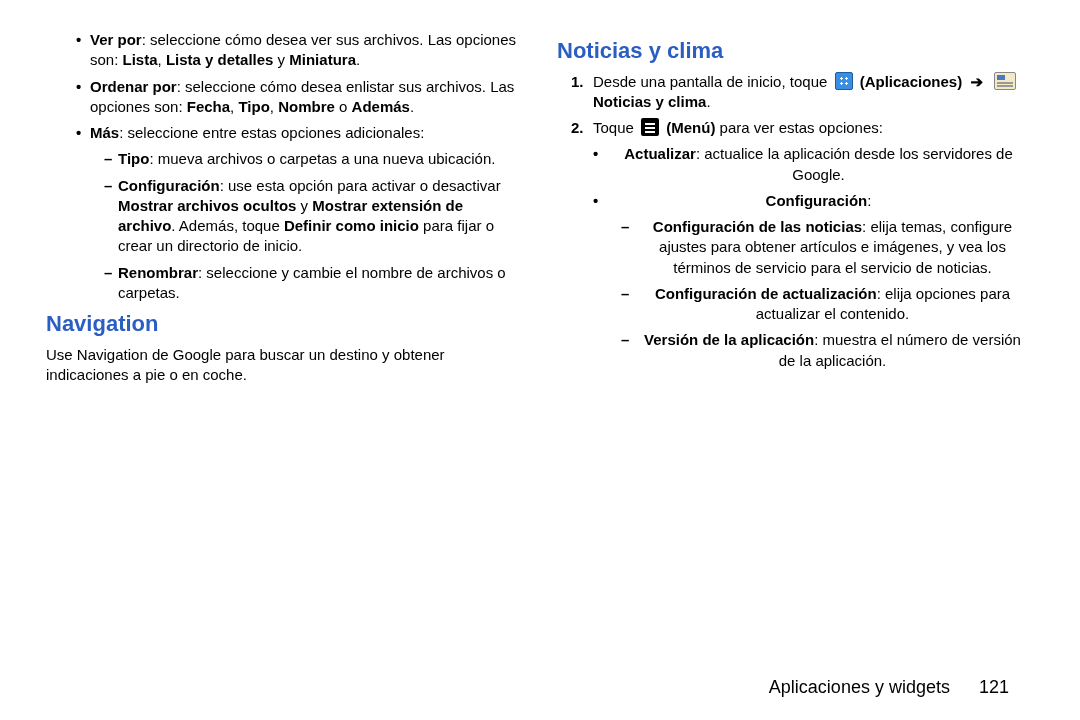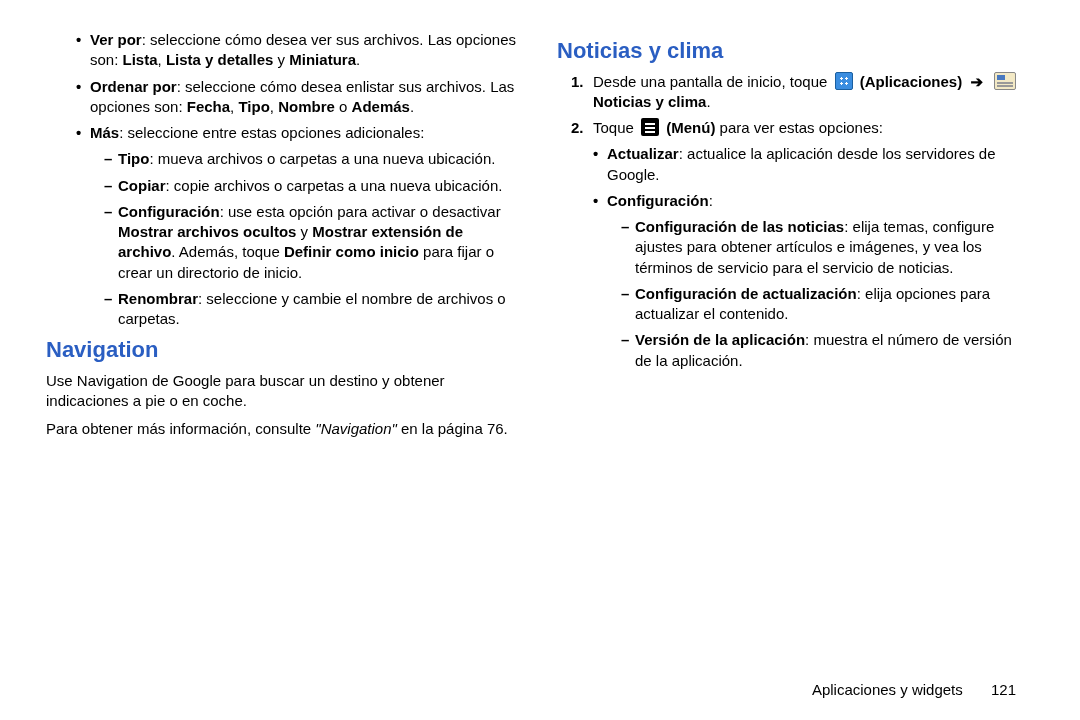--- a/index.html
+++ b/index.html
@@ -37,21 +37,21 @@
     content: "•"; position: absolute; left: 0; top: 0; font-weight: bold;
   }
   .dash-list { list-style: none; margin: 6px 0 0 0; padding: 0 0 0 14px; }
   .dash-list > li { position: relative; padding-left: 14px; margin-bottom: 6px; }
   .dash-list > li::before {
     content: "–"; position: absolute; left: 0; top: 0; font-weight: bold;
   }
   .num-list { list-style: none; margin: 0; padding: 0 0 0 14px; }
   .num-list > li { position: relative; padding-left: 22px; margin-bottom: 6px; }
   .num-list > li .num { position: absolute; left: 0; top: 0; font-weight: bold; }
-  .sub-bullets { list-style: none; margin: 6px 0 9px 0; padding: 0; }
+  .sub-bullets { list-style: none; margin: 6px 0 9px 0; padding: 0; text-align: center; }
   .sub-bullets > li { position: relative; padding-left: 14px; margin-bottom: 6px; }
   .sub-bullets > li::before {
     content: "•"; position: absolute; left: 0; top: 0; font-weight: bold;
   }
   .square-list { list-style: none; margin: 0; padding: 0 0 0 14px; }
   .square-list > li { position: relative; padding-left: 26px; margin-bottom: 6px; }
   .square-list > li::before {
     content: "■"; position: absolute; left: 0; top: 1px; font-size: 12px;
   }
   .bold { font-weight: bold; }
@@ -98,53 +98,49 @@
     border-bottom: 16px solid #3a6fd8;
     margin: 0 3px;
     position: relative;
   }
   .icon-nav::after {
     content:""; position:absolute; left:-4px; top:10px;
     border-left:4px solid transparent; border-right:4px solid transparent;
     border-top:6px solid #fff;
   }
   .footer {
-    position: absolute; right: 64px; bottom: 22px; font-size: 15px;
+    position: absolute; right: 71px; bottom: 22px; font-size: 18px;
   }
   .footer .pn { margin-left: 24px; }
 </style>
 </head>
 <body>
 
 <div class="page">
 
   <div class="col">
     <ul class="bullet-list">
       <li>
         <span class="bold">Ver por</span><span>: seleccione cómo desea ver sus archivos. Las opciones son: </span><span class="bold">Lista</span><span>, </span><span class="bold">Lista y detalles</span><span> y </span><span class="bold">Miniatura</span><span>.</span>
       </li>
       <li>
         <span class="bold">Ordenar por</span><span>: seleccione cómo desea enlistar sus archivos. Las opciones son: </span><span class="bold">Fecha</span><span>, </span><span class="bold">Tipo</span><span>, </span><span class="bold">Nombre</span><span> o </span><span class="bold">Además</span><span>.</span>
       </li>
       <li>
         <span class="bold">Más</span><span>: seleccione entre estas opciones adicionales:</span>
         <ul class="dash-list">
           <li><span class="bold">Tipo</span><span>: mueva archivos o carpetas a una nueva ubicación.</span></li>
-          <li><span class="bold">Copiar</span><span>: copie archivos o carpetas a una nueva ubicación.</span></li>
           <li><span class="bold">Configuración</span><span>: use esta opción para activar o desactivar </span><span class="bold">Mostrar archivos ocultos</span><span> y </span><span class="bold">Mostrar extensión de archivo</span><span>. Además, toque </span><span class="bold">Definir como inicio</span><span> para fijar o crear un directorio de inicio.</span></li>
           <li><span class="bold">Renombrar</span><span>: seleccione y cambie el nombre de archivos o carpetas.</span></li>
         </ul>
       </li>
     </ul>
 
     <h2>Navigation</h2>
     <p class="intro">Use Navigation de Google para buscar un destino y obtener indicaciones a pie o en coche.</p>
-    <p class="intro">
-      <span>Para obtener más información, consulte </span><span class="italic">"Navigation"</span><span> en la página 76.</span>
-    </p>
   </div>
 
   <div class="col">
     <h2>Noticias y clima</h2>
     <ol class="num-list">
       <li>
         <span class="num">1.</span>
         <span>Desde una pantalla de inicio, toque </span>
         <span class="icon-apps"></span>
         <span class="bold">(Aplicaciones)</span>

